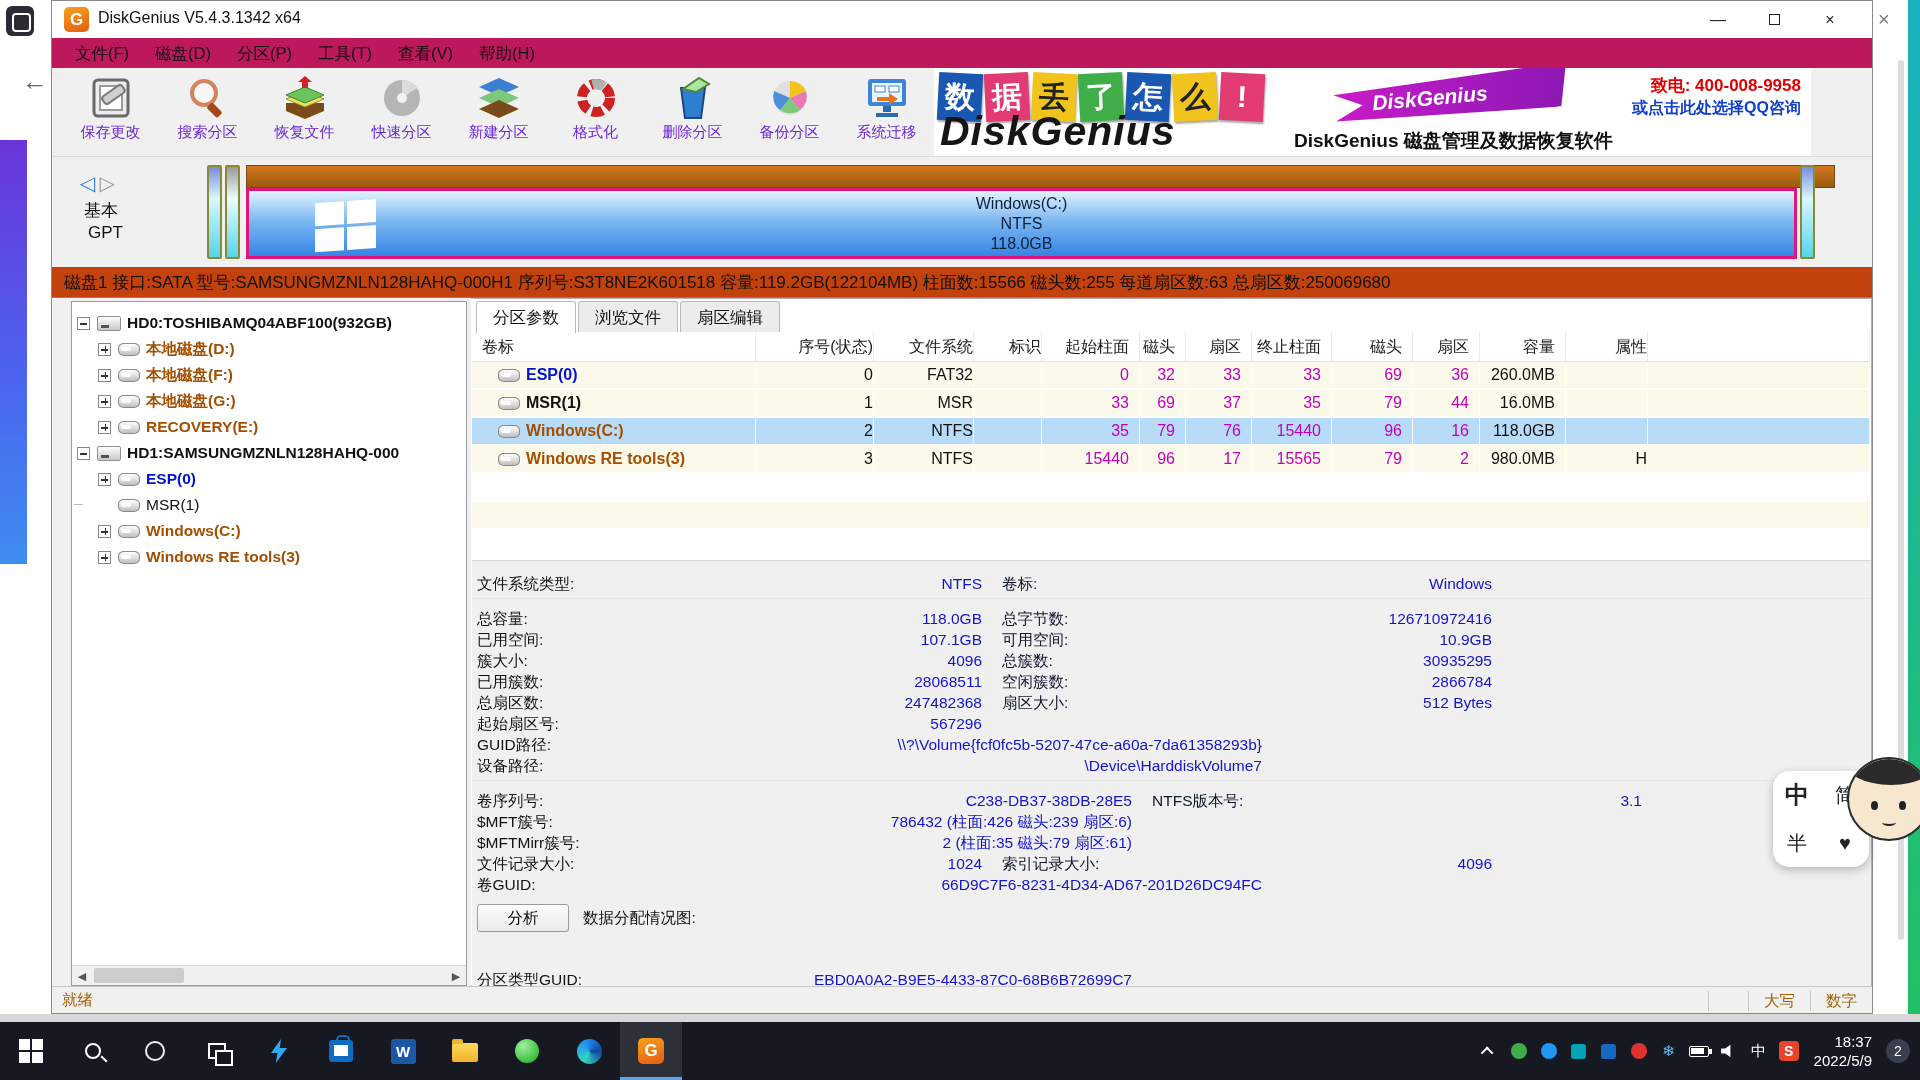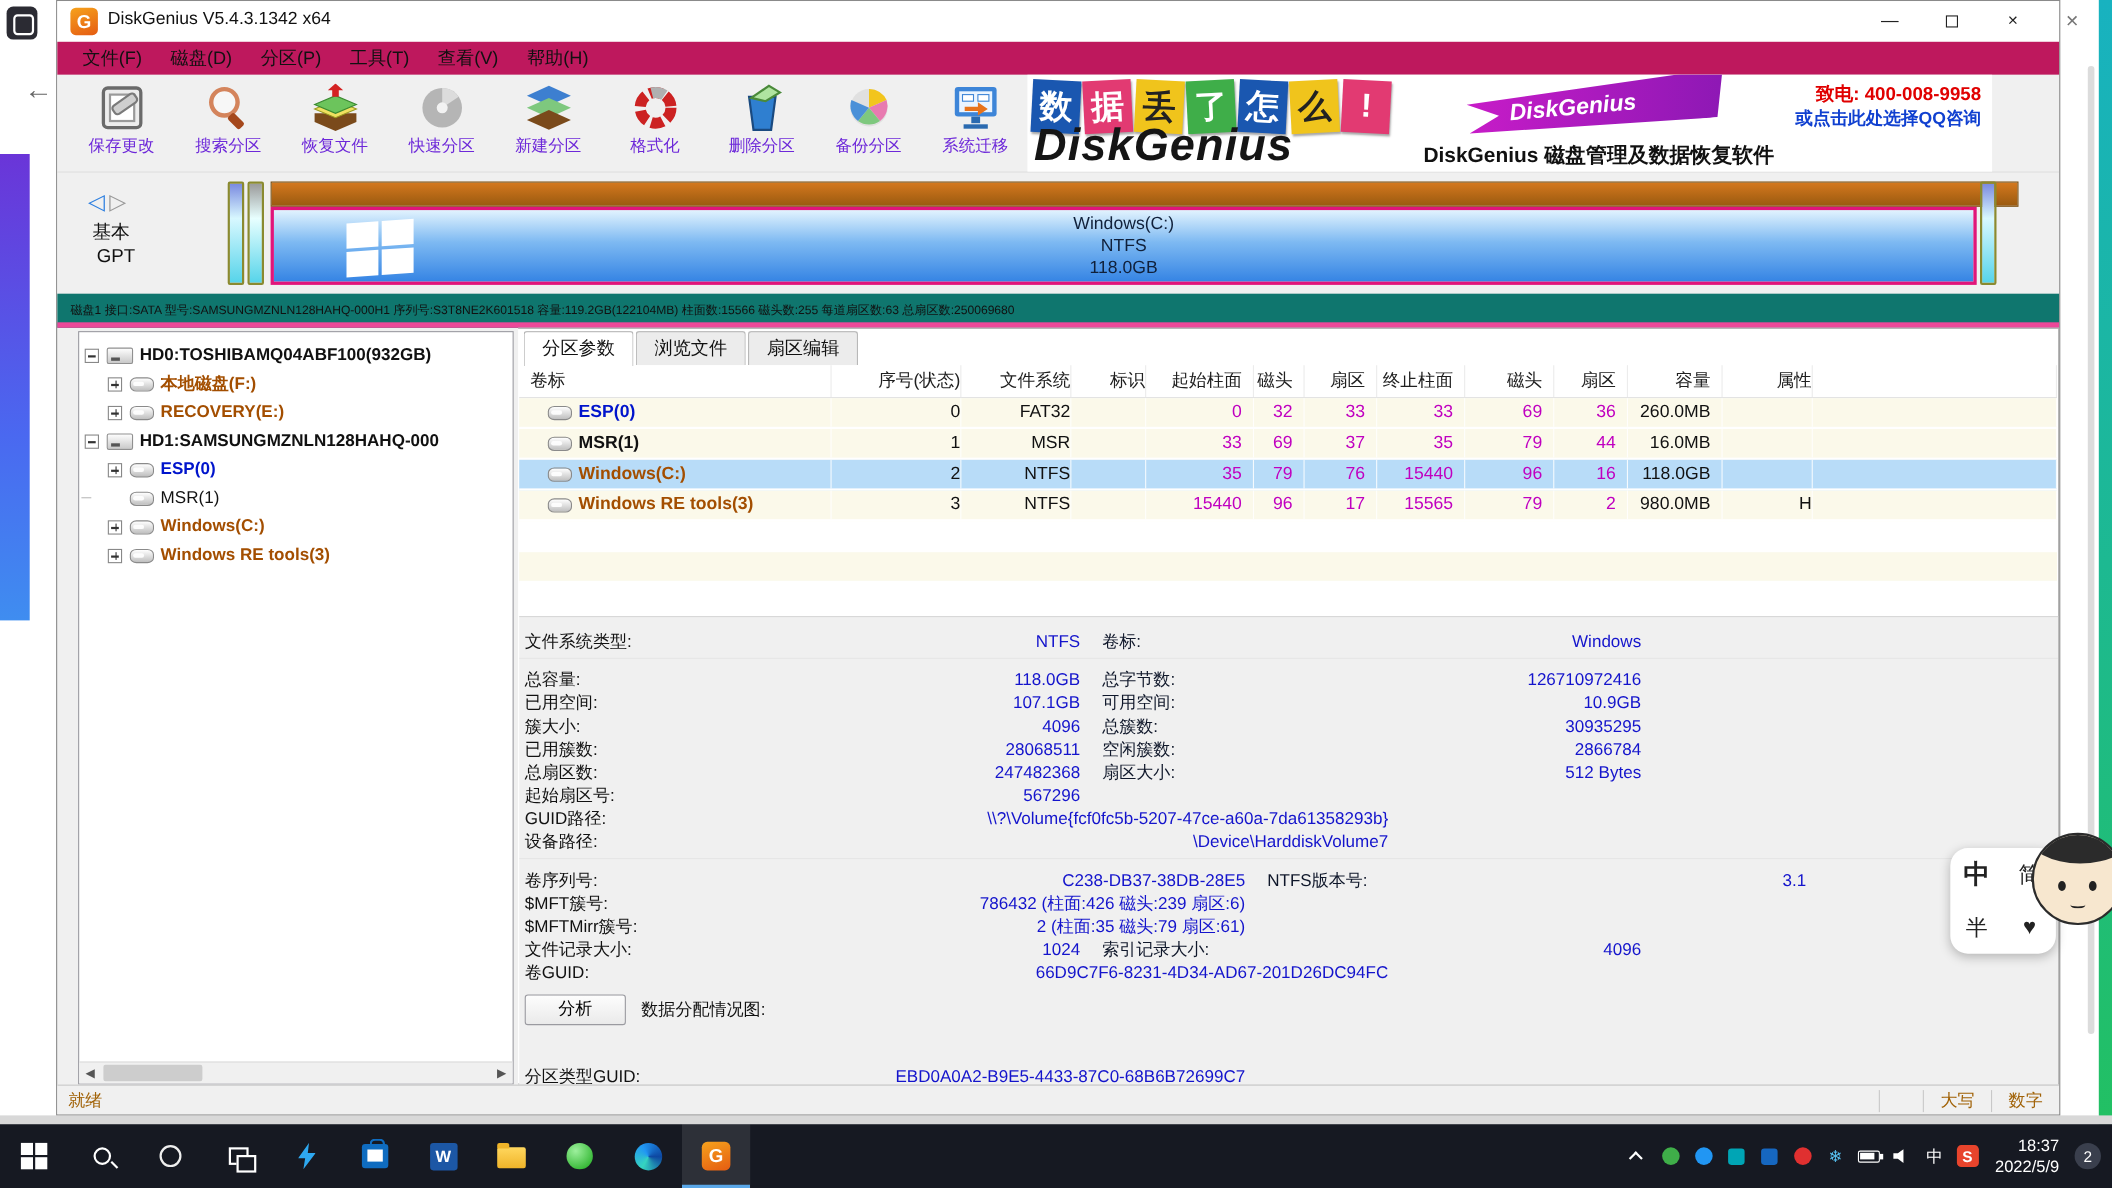--- a/index.html
+++ b/index.html
@@ -85,22 +85,22 @@
     background:linear-gradient(180deg,#e2f3fe 0%,#7db9f2 45%,#3584e4 100%);
     display:flex; align-items:center; justify-content:center; }
   #main-part-text { text-align:center; color:#10203a; font-size:16px; line-height:20px; }
   #win-logo { position:absolute; left:66px; top:10px; width:62px; height:50px;
     display:grid; grid-template-columns:29px 29px; grid-template-rows:23px 23px; gap:3px;
     transform:skewY(-4deg); }
   #win-logo div { background:#fff; }
   #sliver3 { left:1593px; }
 
   
-  #diskinfo { left:0; top:266px; width:100%; height:31px; background:#0f766e;
-    border-bottom:5px solid #ec4899; font-size:11px; color:#111; line-height:31px;
+  #diskinfo { left:0; top:266px; width:100%; height:31px; background:#c2410c;
+    border-bottom:1px solid #ec4899; font-size:17px; color:#111; line-height:31px;
     padding-left:12px; white-space:nowrap; }
 
   
   #tree-panel { left:19px; top:300px; width:396px; height:685px; background:#fff;
     border:1px solid #9a9aa0; overflow:hidden; }
   .tree-row { position:relative; height:26px; display:flex; align-items:center; white-space:nowrap; }
   .tree-rows { padding-top:8px; }
   .expander { width:13px; height:13px; border:1px solid #888; background:#fff; position:relative;
     flex:0 0 13px; margin-right:5px; }
   .expander::before { content:""; position:absolute; left:2px; top:5.5px; width:7px; height:1.6px; background:#333; }
@@ -411,21 +411,31 @@
     <div class="abs" id="tree-panel">
       <div class="tree-rows" id="tree-rows">
           <div class="tree-row lvl0">
             <span class="expander"></span>
             <span class="drive-ico"></span>
             <span class="tree-label c-black bold">HD0:TOSHIBAMQ04ABF100(932GB)</span>
           </div>
           <div class="tree-row lvl1">
             <span class="expander plus"></span>
             <span class="part-ico"></span>
+            <span class="tree-label c-brown bold">本地磁盘(D:)</span>
+          </div>
+          <div class="tree-row lvl1">
+            <span class="expander plus"></span>
+            <span class="part-ico"></span>
             <span class="tree-label c-brown bold">本地磁盘(F:)</span>
+          </div>
+          <div class="tree-row lvl1">
+            <span class="expander plus"></span>
+            <span class="part-ico"></span>
+            <span class="tree-label c-brown bold">本地磁盘(G:)</span>
           </div>
           <div class="tree-row lvl1">
             <span class="expander plus"></span>
             <span class="part-ico"></span>
             <span class="tree-label c-brown bold">RECOVERY(E:)</span>
           </div>
           <div class="tree-row lvl0">
             <span class="expander"></span>
             <span class="drive-ico"></span>
             <span class="tree-label c-black bold">HD1:SAMSUNGMZNLN128HAHQ-000</span>

